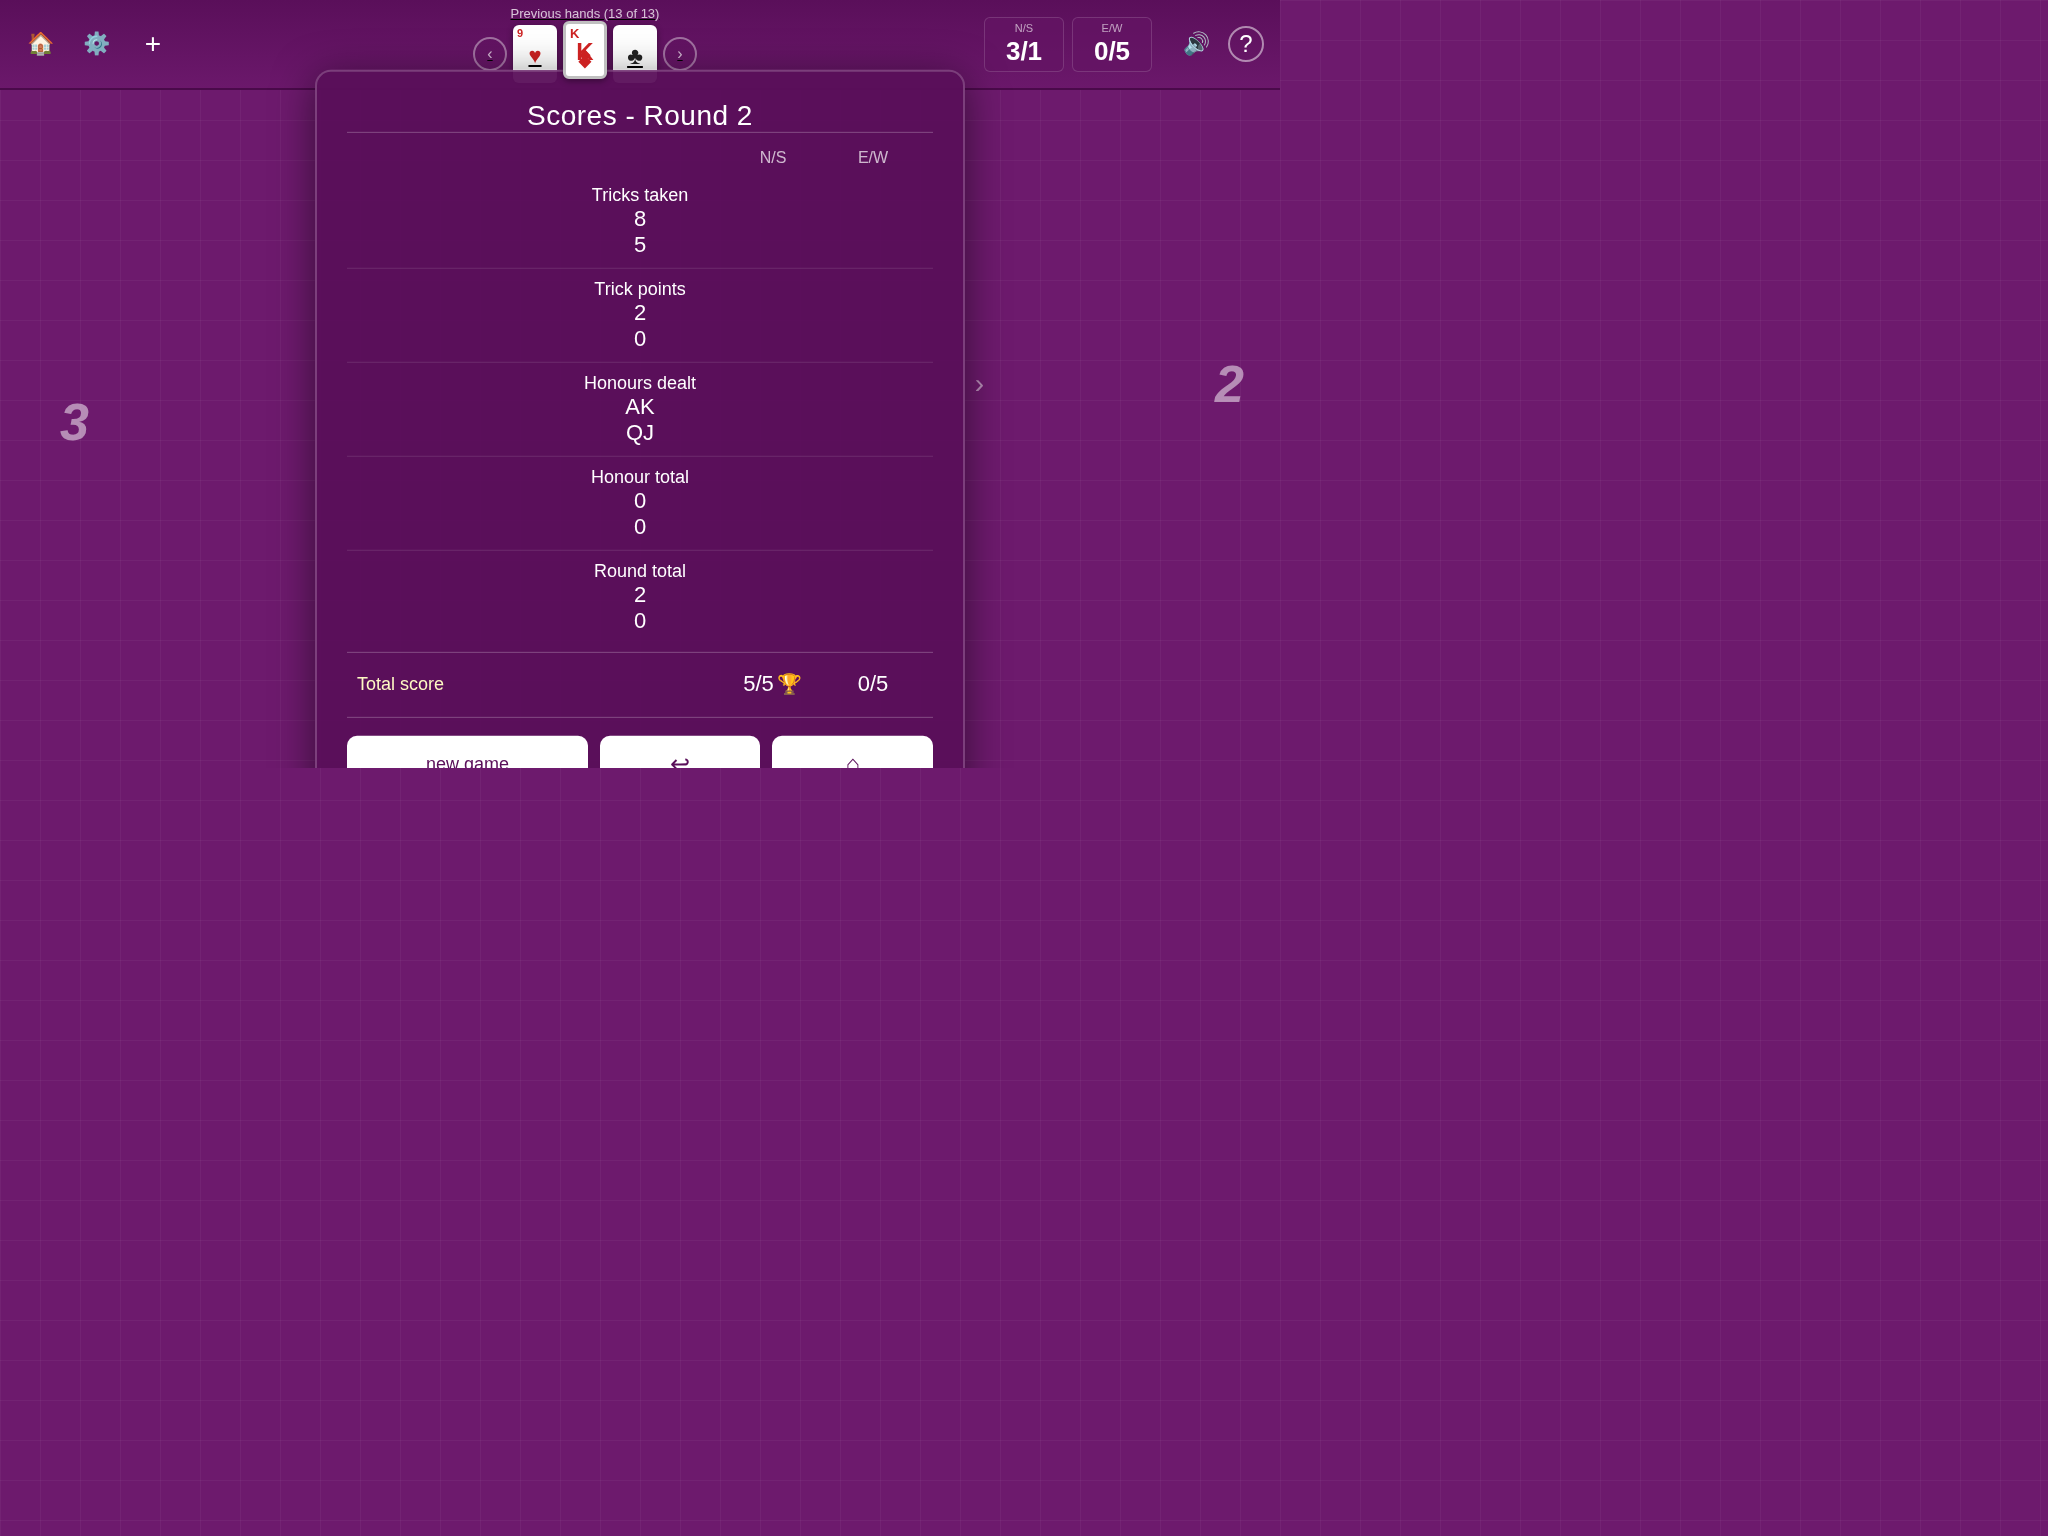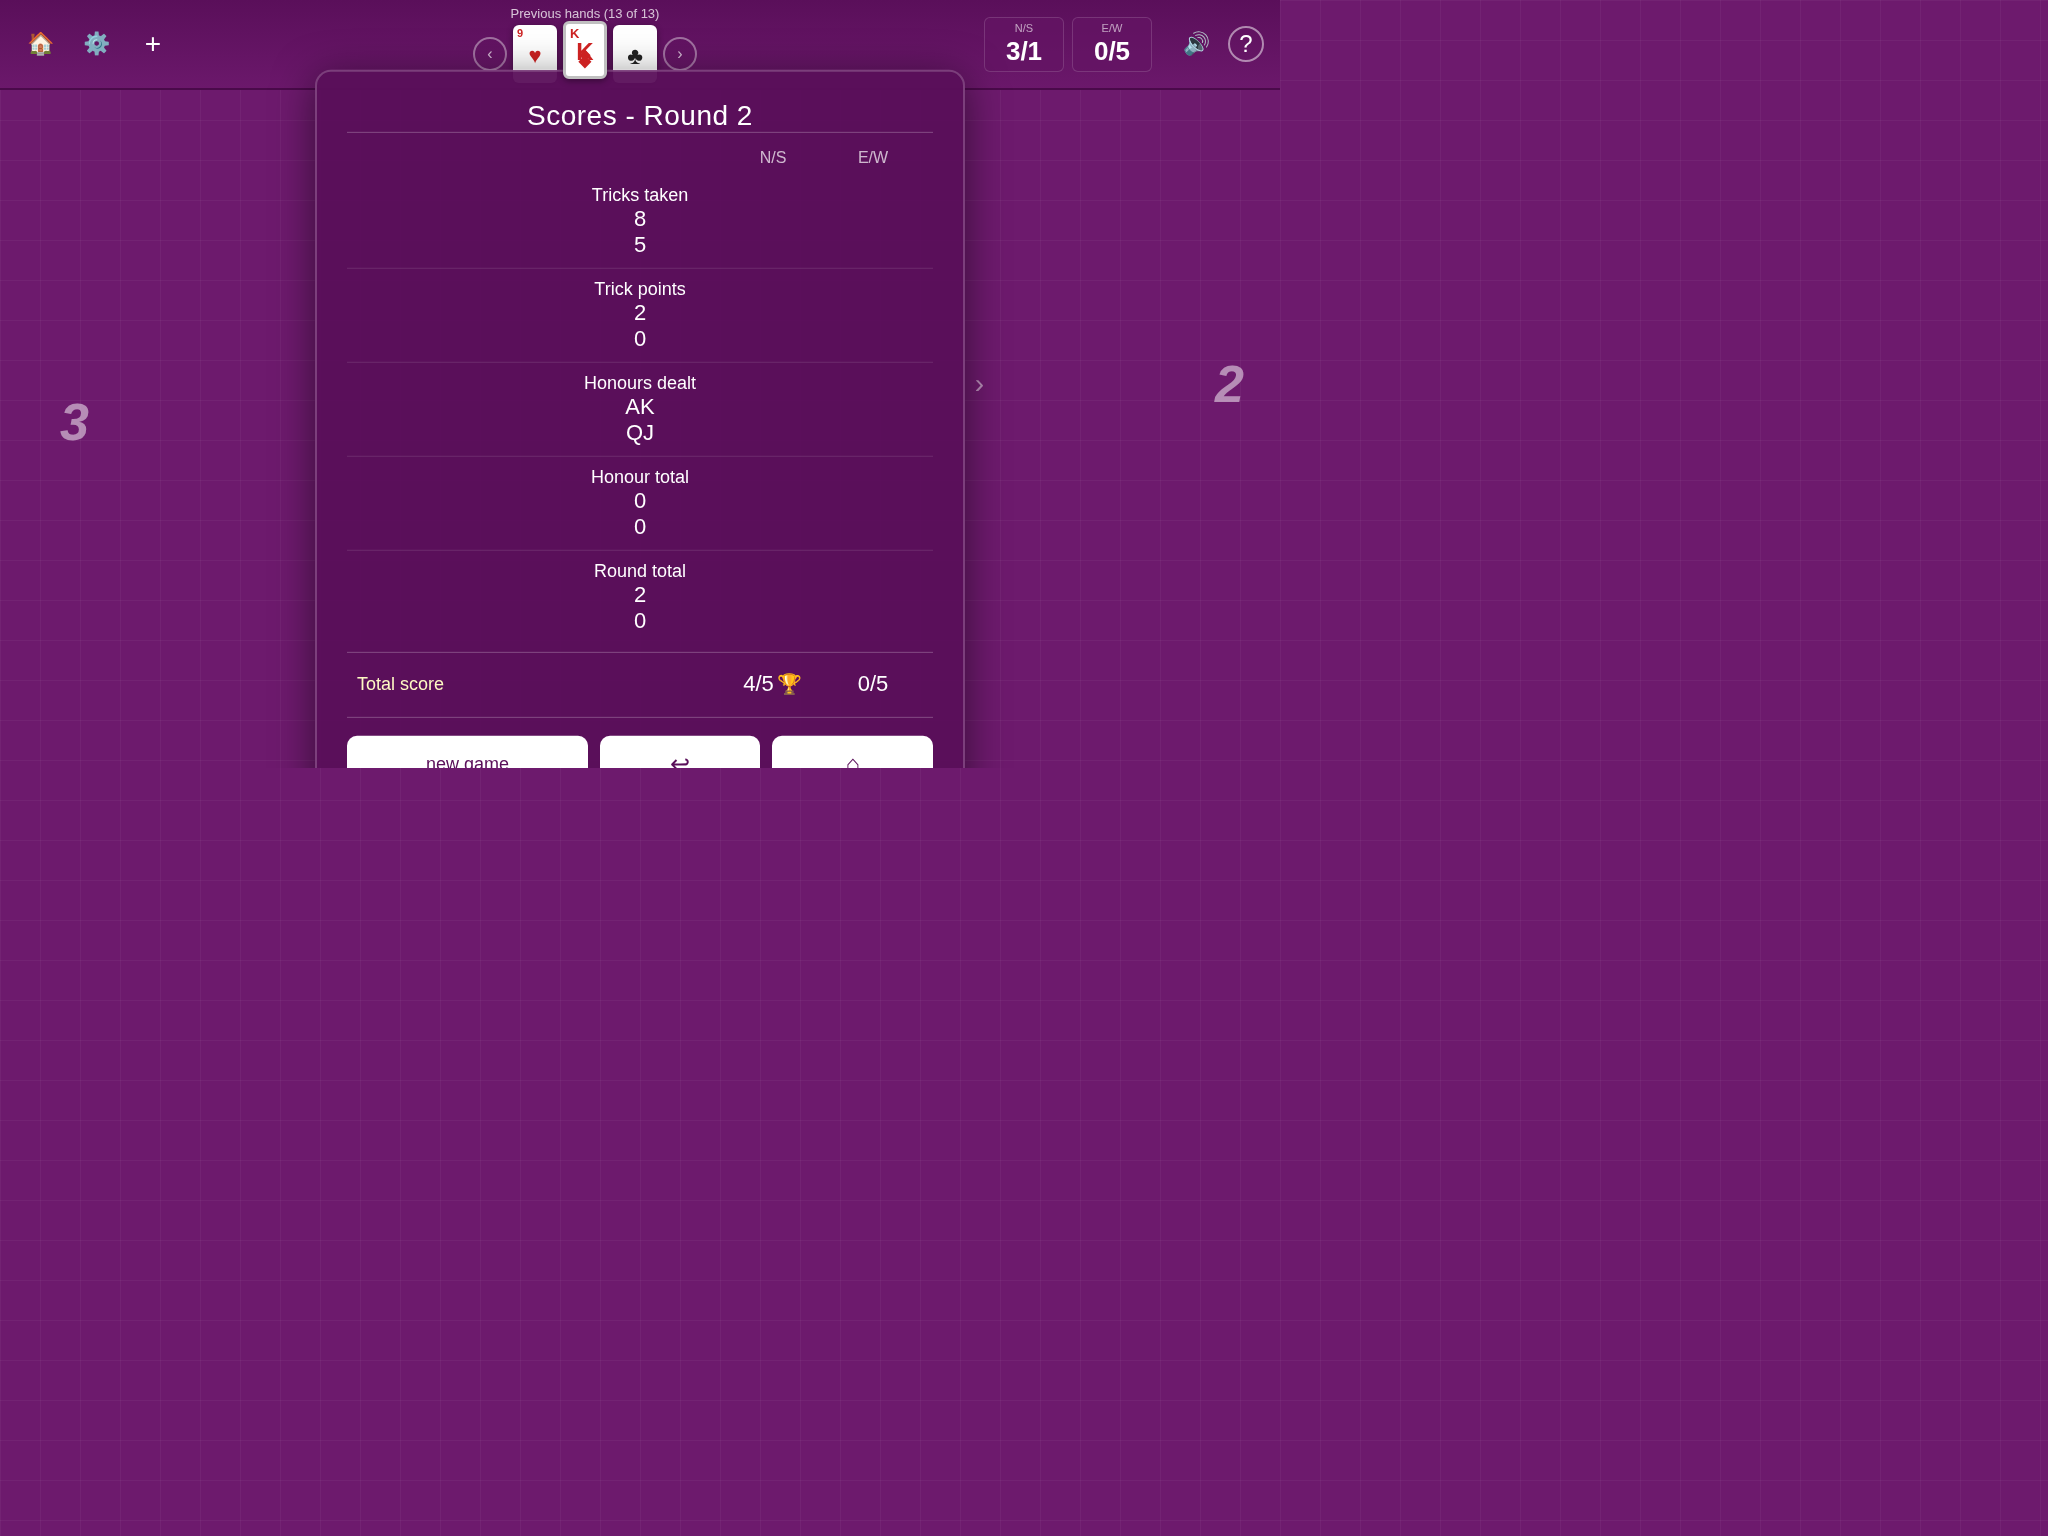--- a/index.html
+++ b/index.html
@@ -43,20 +43,21 @@
       color: white;
       font-size: 22px;
     }
 
     .top-center {
       flex: 1;
       display: flex;
       flex-direction: column;
       align-items: center;
       gap: 4px;
+      text-decoration: underline;
     }
 
     .prev-hands-label {
       color: rgba(255,255,255,0.75);
       font-size: 13px;
     }
 
     .cards-row {
       display: flex;
       align-items: center;
@@ -418,21 +419,21 @@
       <div class="row-val-ns">2</div>
       <div class="row-val-ew">0</div>
     </div>
       </div>
 
     <div class="total-divider"></div>
 
     <div class="total-row">
       <div class="total-label">Total score</div>
       <div class="total-val-ns">
-        <span>4/5</span>
+        <span>5/5</span>
         <span class="trophy-icon">🏆</span>
       </div>
       <div class="total-val-ew">0/5</div>
     </div>
   </div>
 
   <div class="bottom-divider"></div>
 
   <div class="action-buttons">
     <button class="btn-new-game">new game</button>

